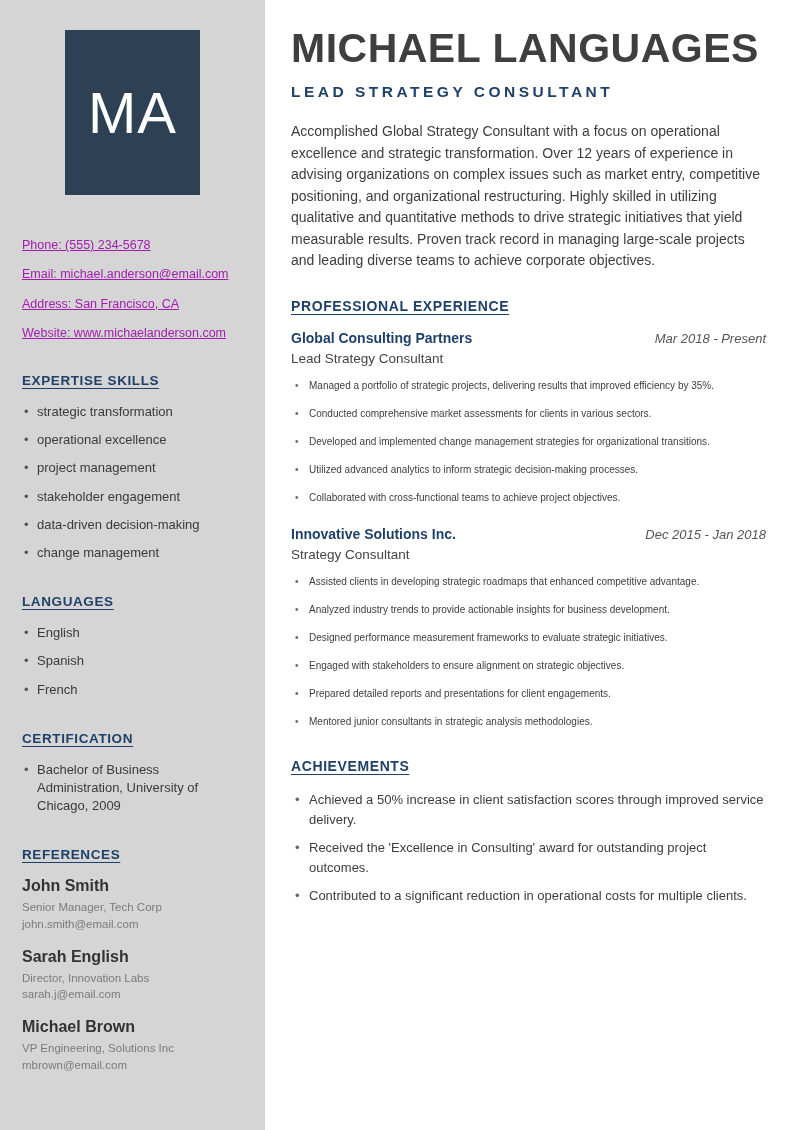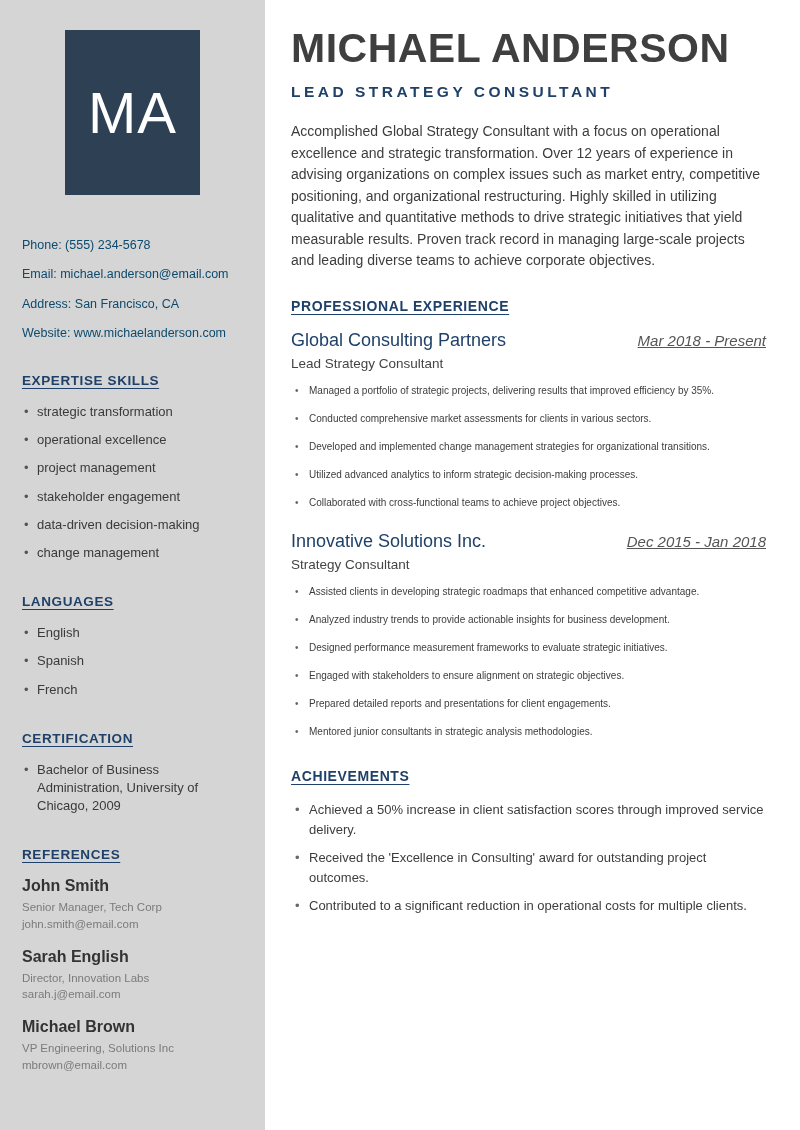--- a/index.html
+++ b/index.html
@@ -26,23 +26,24 @@
     display: flex; align-items: center; justify-content: center;
   }
   .monogram-text {
     color: #ffffff;
     font-size: 58px;
     letter-spacing: 1px;
     font-weight: 400;
   }
   .contact-line {
     font-size: 12.5px;
-    color: #0c4a6e;
+    color: #a21caf;
     margin-bottom: 13px;
     line-height: 1.3;
+    text-decoration: underline;
   }
   .side-section { margin-top: 32px; }
   .side-title {
     color: var(--navy, #1f4068);
     font-size: 13.5px;
     font-weight: bold;
     letter-spacing: 0.6px;
     text-decoration: underline;
     text-underline-offset: 3px;
     margin-bottom: 15px;
@@ -96,28 +97,27 @@
     text-decoration: underline;
     text-underline-offset: 3px;
     margin-bottom: 16px;
   }
   .job { margin-bottom: 18px; }
   .job-head {
     display: flex; justify-content: space-between; align-items: baseline;
   }
   .company {
     color: var(--navy, #1f4068);
-    font-size: 18px;
-    font-weight: normal;
+    font-size: 14px;
+    font-weight: bold;
   }
   .dates {
-    font-size: 15px;
+    font-size: 13px;
     font-style: italic;
     color: #555555;
-    text-decoration: underline;
   }
   .role {
     font-size: 13.5px;
     color: #444444;
     margin-top: 5px;
     margin-bottom: 10px;
   }
   .bullet-list { list-style: none; }
   .bullet-list li {
     position: relative;
@@ -199,21 +199,21 @@
         <div class="ref-name">Michael Brown</div>
         <div class="ref-role">VP Engineering, Solutions Inc</div>
         <div class="ref-email">mbrown@email.com</div>
       </div>
     </section>
 
   </aside>
 
   <main class="main">
 
-    <h1 class="name">MICHAEL ANDERSON</h1>
+    <h1 class="name">MICHAEL LANGUAGES</h1>
     <div class="headline">LEAD STRATEGY CONSULTANT</div>
     <p class="summary">Accomplished Global Strategy Consultant with a focus on operational excellence and strategic transformation. Over 12 years of experience in advising organizations on complex issues such as market entry, competitive positioning, and organizational restructuring. Highly skilled in utilizing qualitative and quantitative methods to drive strategic initiatives that yield measurable results. Proven track record in managing large-scale projects and leading diverse teams to achieve corporate objectives.</p>
 
     <section class="main-section">
       <h2 class="main-title">PROFESSIONAL EXPERIENCE</h2>
 
       <div class="job">
         <div class="job-head">
           <span class="company">Global Consulting Partners</span>
           <span class="dates">Mar 2018 - Present</span>

